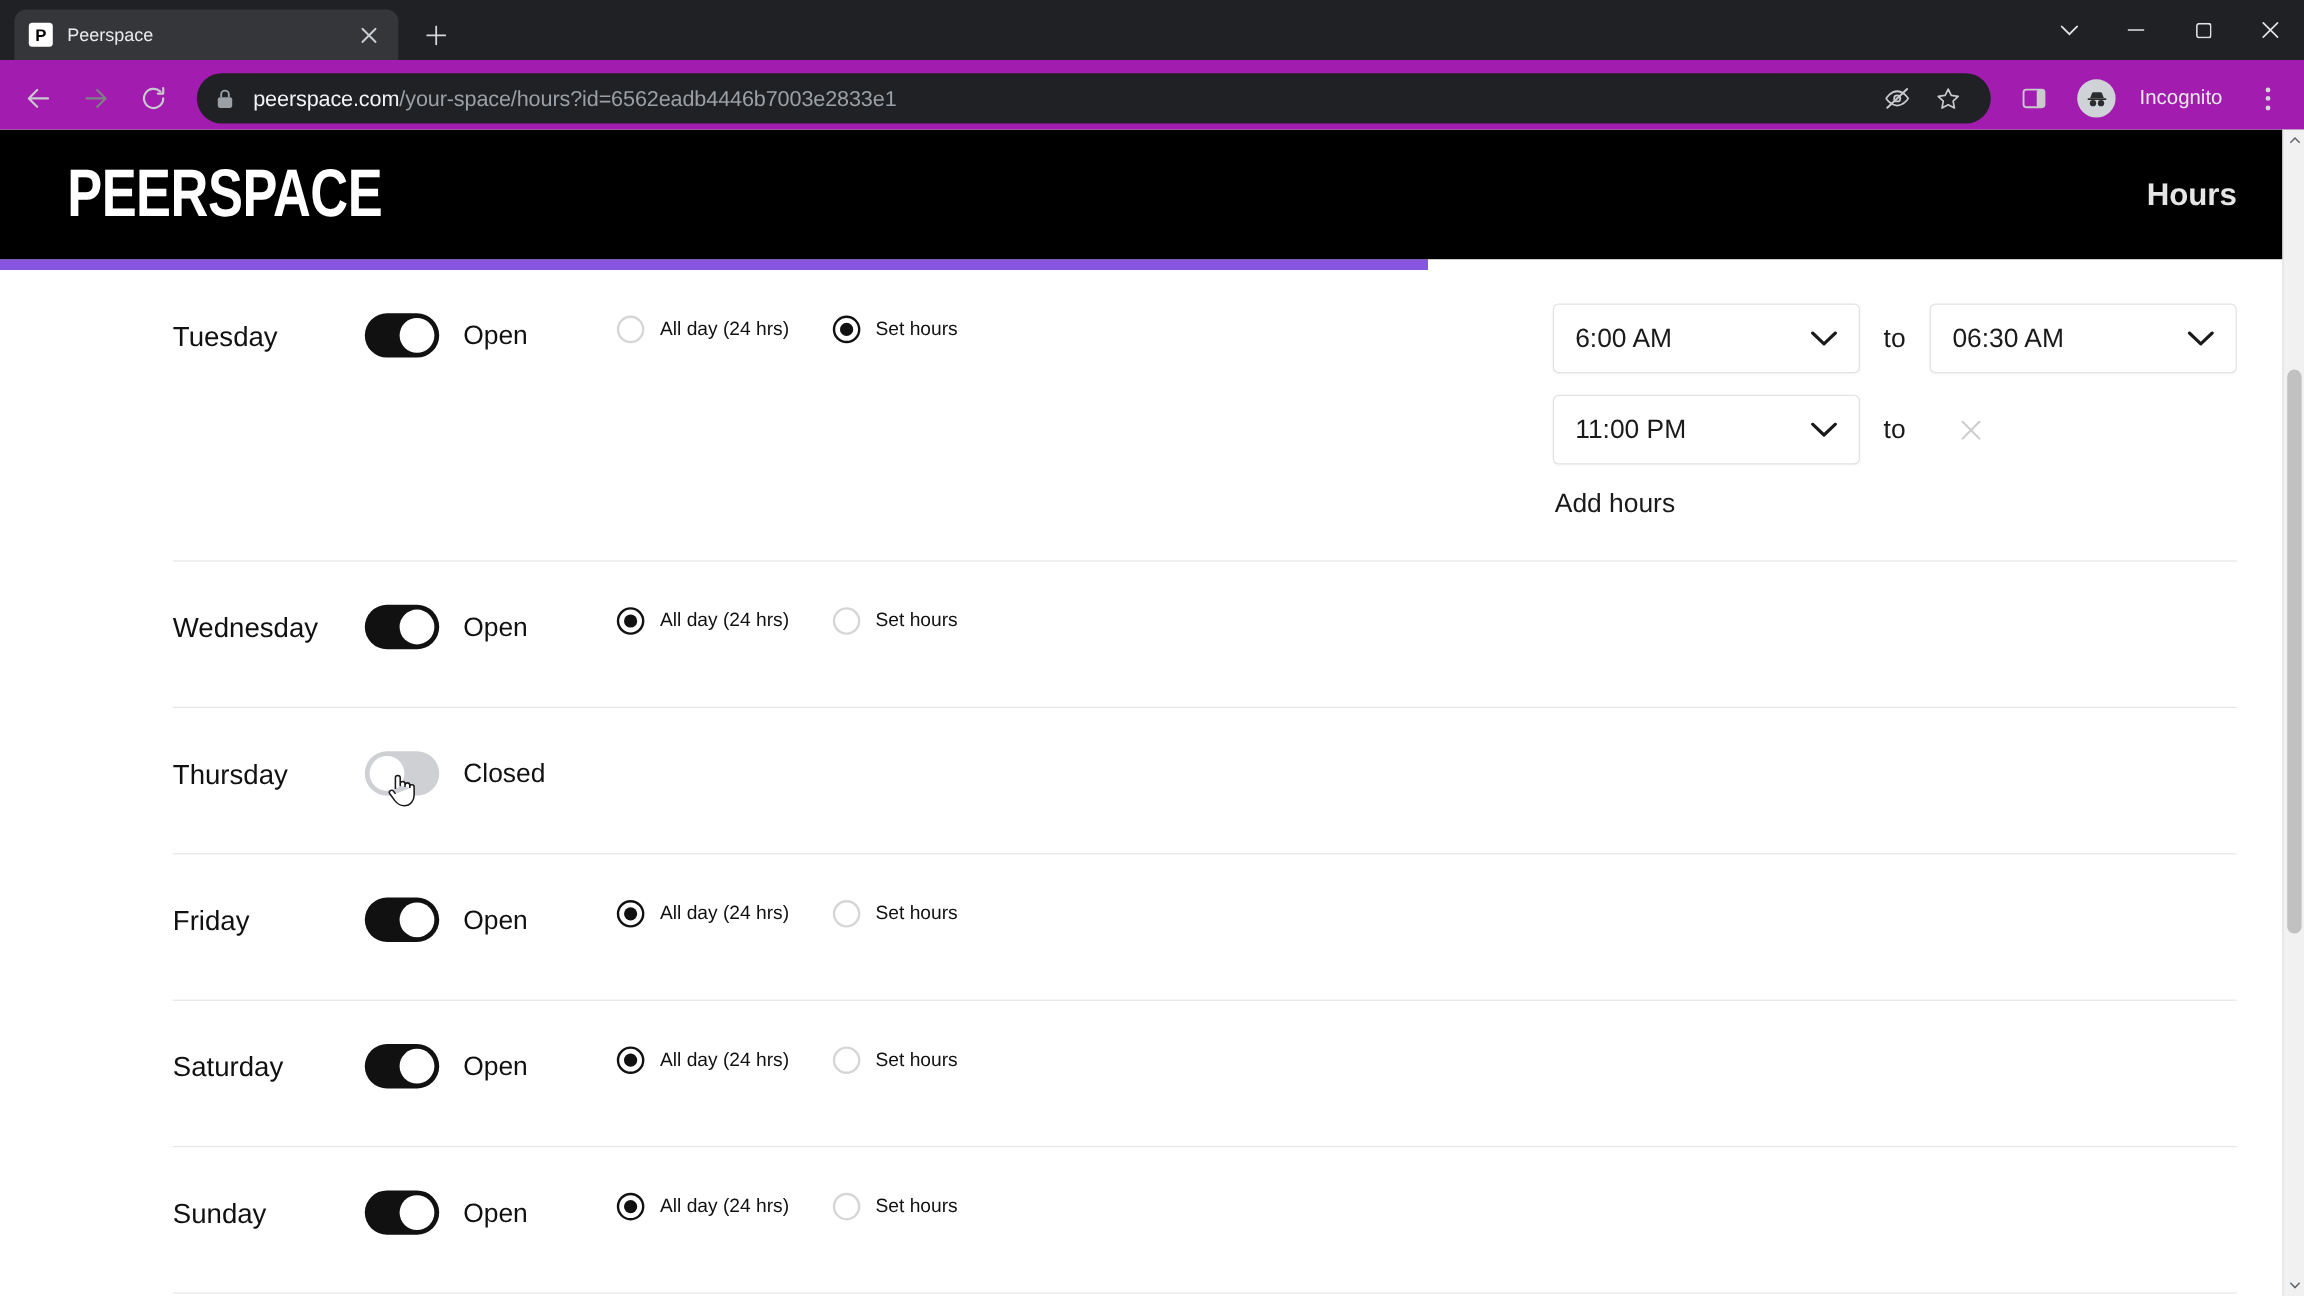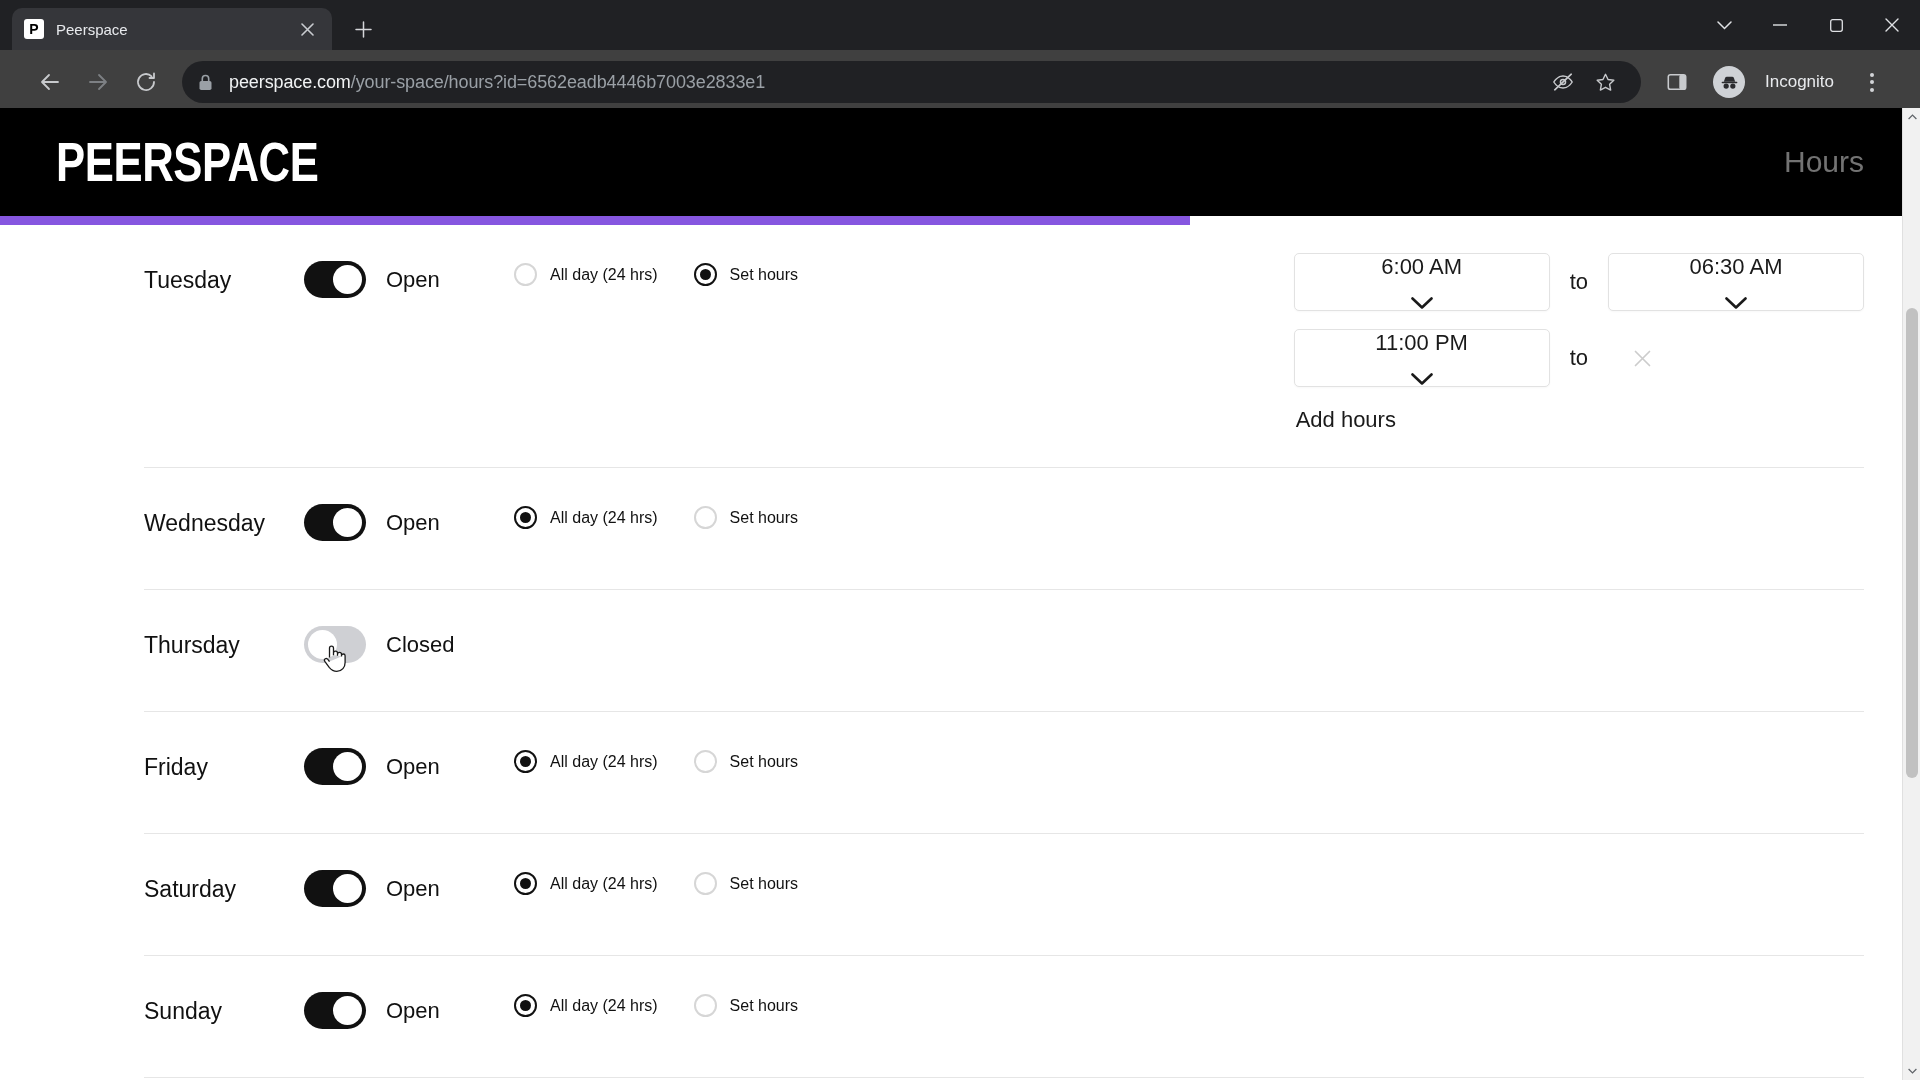--- a/index.html
+++ b/index.html
@@ -43,22 +43,22 @@
   }
   .wincontrols {
     position:absolute; right:0; top:0; height:50px; display:flex; align-items:center;
   }
   .wc {
     width:56px; height:50px; display:flex; align-items:center;
     justify-content:center; color:#e0e2e5;
   }
 
   .toolbar {
-    height:64px; background:#404040; display:flex; align-items:center;
-    padding:0 28px; gap:4px;
+    height:64px; background:#a21caf; display:flex; align-items:center;
+    padding:0 10px; gap:4px;
   }
   .navbtn {
     width:44px; height:44px; border-radius:50%; display:flex;
     align-items:center; justify-content:center; color:#c8cacd; flex:0 0 auto;
   }
   .navbtn.dim { color:#7d8084; }
   .omnibox {
     flex:1 1 auto; height:42px; background:#202124; border-radius:21px;
     display:flex; align-items:center; padding:0 16px; margin:0 10px;
     min-width:0;
@@ -97,21 +97,21 @@
 
   .site-header {
     height:108px; background:#000000; display:flex; align-items:center;
     justify-content:space-between; padding:0 56px 0 56px; position:relative;
   }
   .wordmark {
     color:#ffffff; font-size:52px; font-weight:bold; letter-spacing:-0.5px;
     font-family:"Liberation Sans", sans-serif;
     transform:scaleX(0.84) scaleY(1.08); transform-origin:left center;
   }
-  .header-title { color:#737373; font-size:30px; font-weight:normal; }
+  .header-title { color:#e5e5e5; font-size:26px; font-weight:bold; }
 
   .progress-track { height:9px; background:#ffffff; width:100%; }
   .progress-fill { height:9px; background:#8656e0; }
 
   
   .content { padding:0 56px 0 144px; }
   .day-row {
     display:flex; align-items:flex-start; padding:28px 0 28px 0;
     border-bottom:1px solid #e6e6e6; min-height:122px; position:relative;
   }
@@ -145,21 +145,20 @@
     border-radius:50%; background:#111111;
   }
   .radio-label { font-size:16px; color:#111111; white-space:nowrap; }
 
   .hours-col { margin-left:auto; display:flex; flex-direction:column; align-items:flex-start; }
   .hours-line { display:flex; align-items:center; gap:0; margin-bottom:18px; }
   .select {
     width:256px; height:58px; border:1px solid #e2e2e2; border-radius:5px;
     background:#ffffff; display:flex; align-items:center; padding:0 18px;
     box-shadow:0 1px 2px rgba(0,0,0,0.03);
-    flex-direction:column;
   }
   .select-value { font-size:22px; color:#1a1a1a; flex:1 1 auto; }
   .chev { flex:0 0 auto; display:flex; align-items:center; color:#1a1a1a; }
   .to-sep { font-size:22px; color:#1a1a1a; padding:0 20px; }
   .remove-x {
     width:40px; height:40px; margin-left:14px; display:flex;
     align-items:center; justify-content:center; color:#cccccc; font-size:26px;
     font-weight:300;
   }
   .add-hours {

